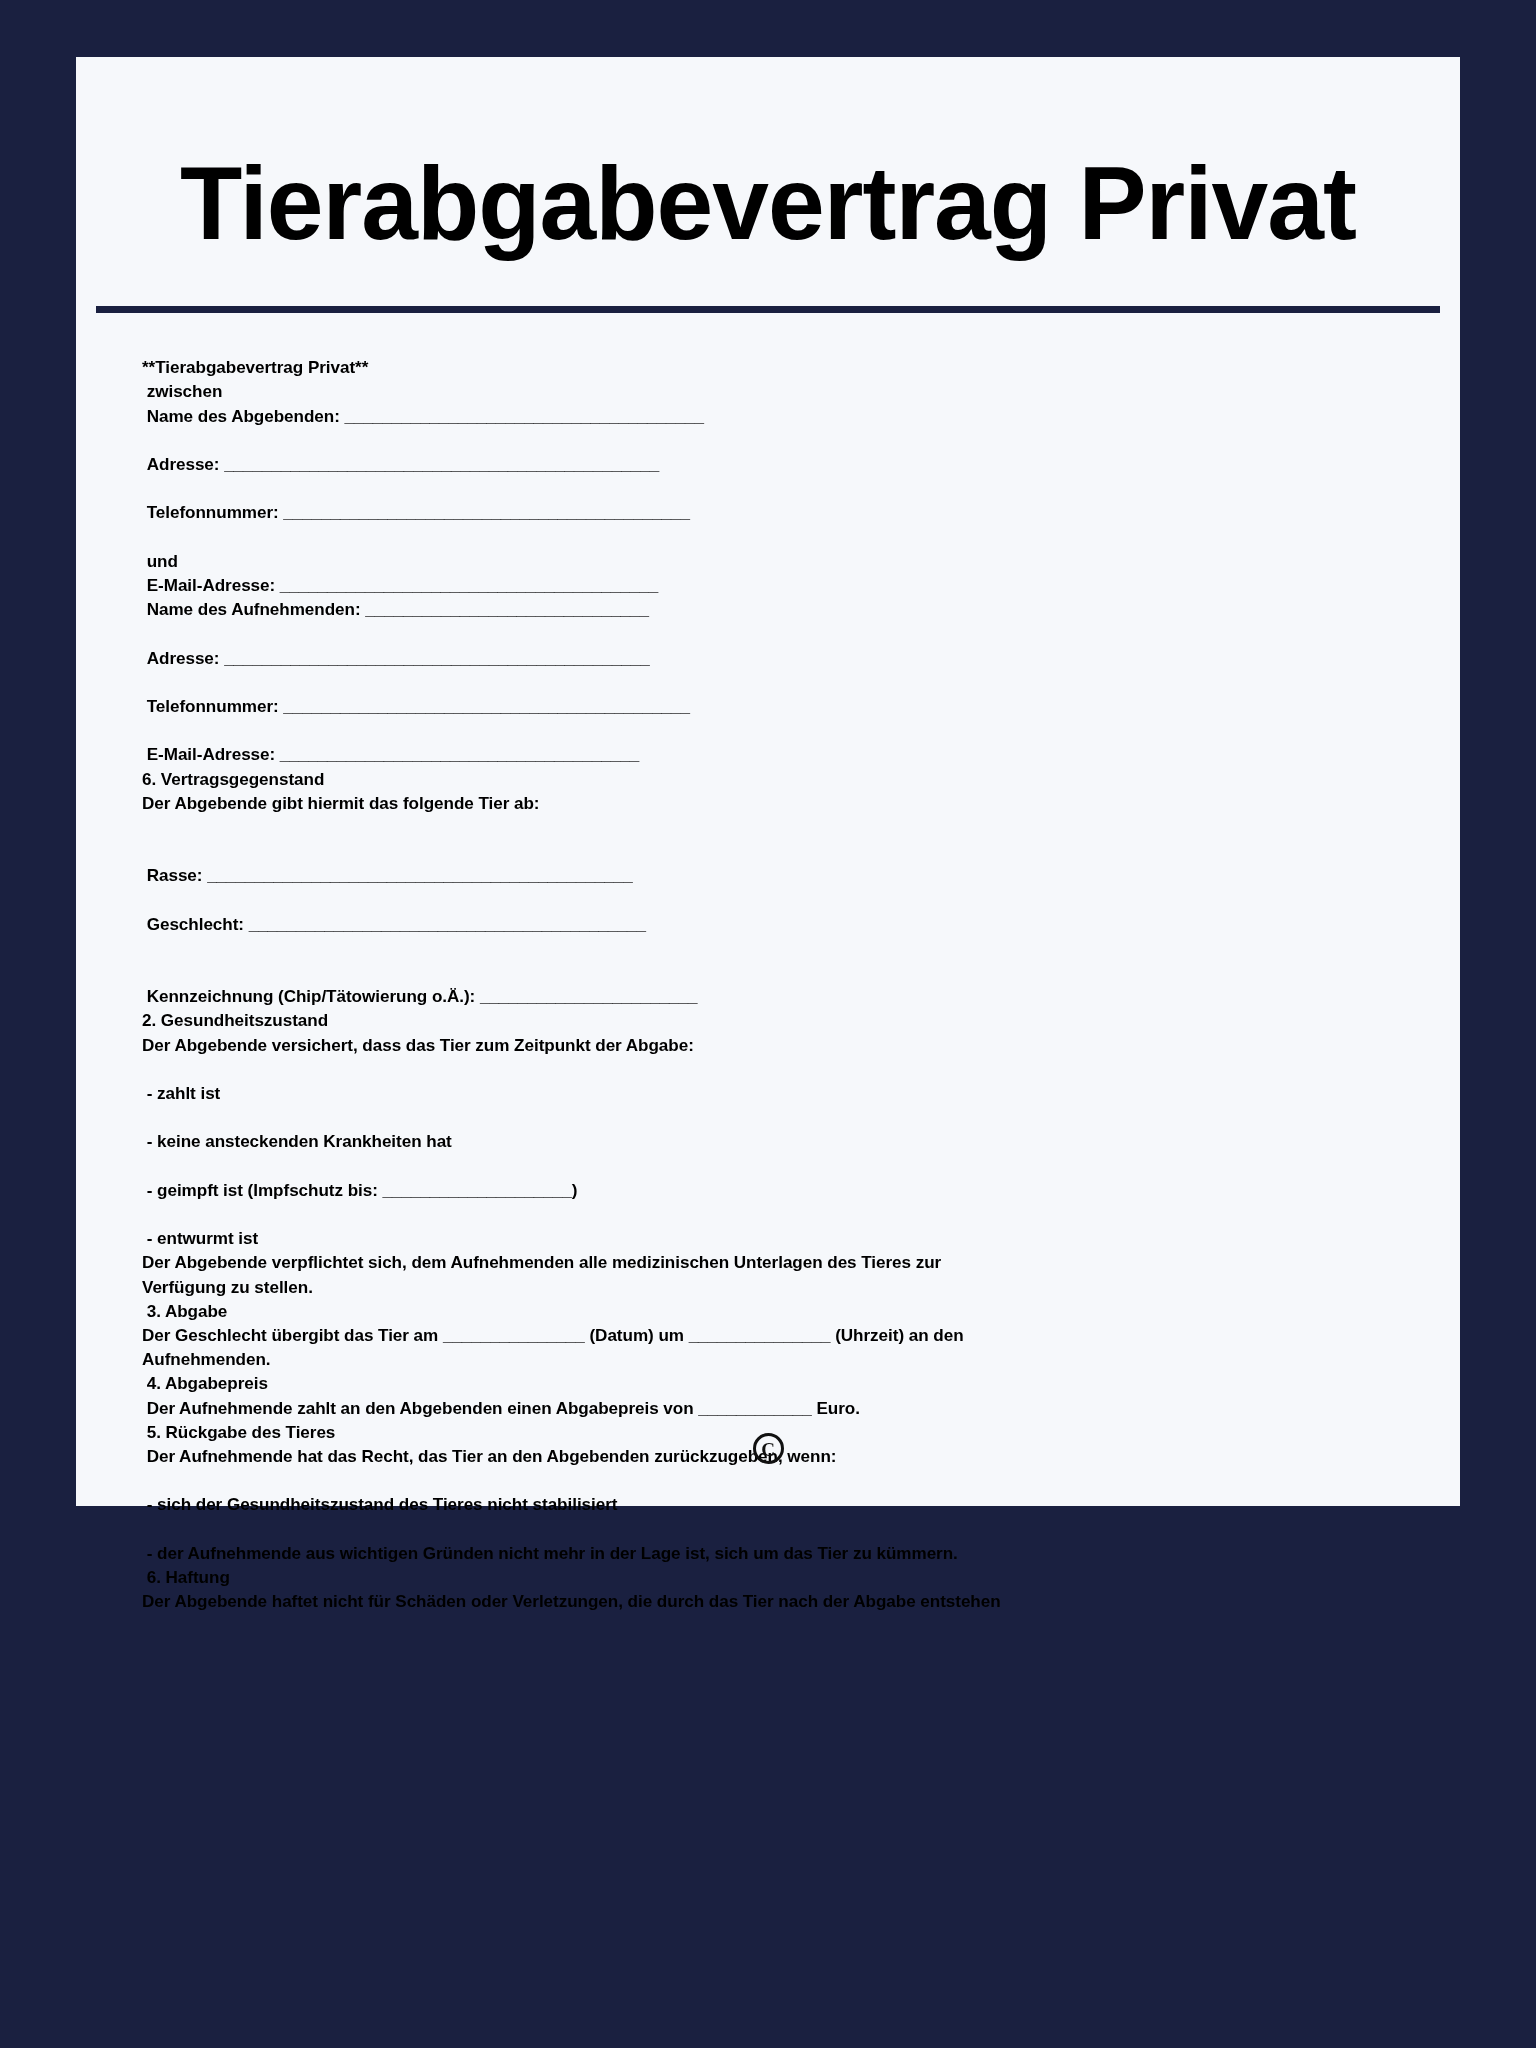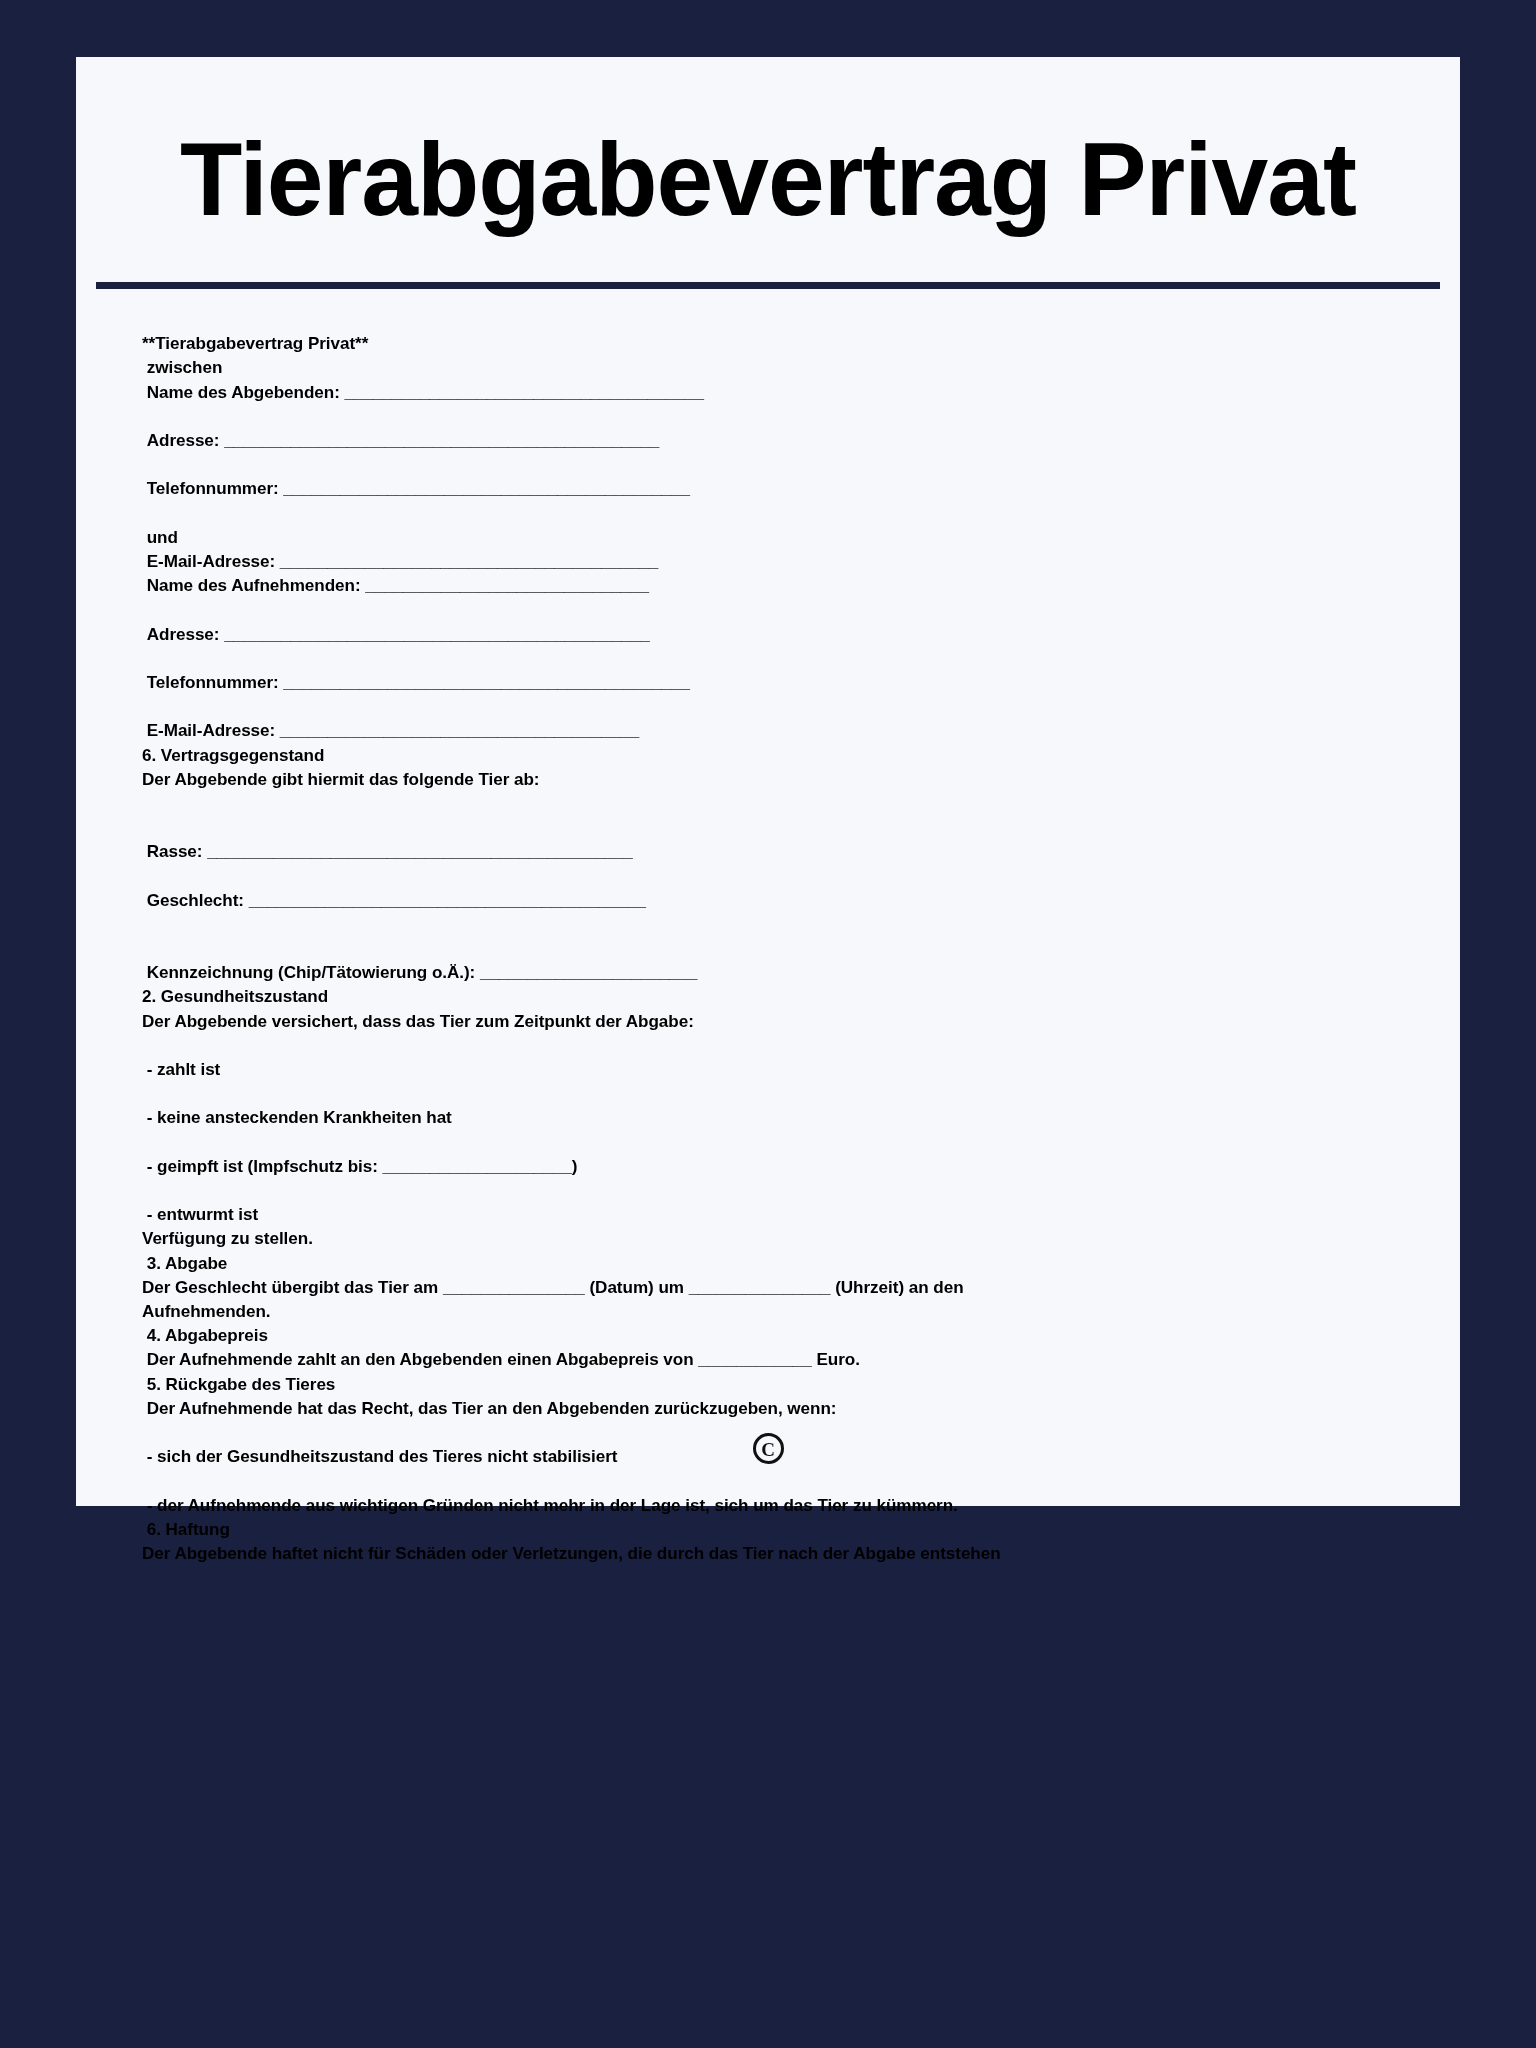--- a/index.html
+++ b/index.html
@@ -21,21 +21,21 @@
     left: 76px;
     top: 57px;
     width: 1384px;
     height: 1449px;
     background: #f6f8fb;
     box-sizing: border-box;
   }
 
   
   .title-zone {
-    padding-top: 68px;
+    padding-top: 92px;
     text-align: center;
   }
   .doc-title {
     margin: 0;
     font-family: "Liberation Sans Narrow", "Liberation Sans", "DejaVu Sans Condensed", sans-serif;
     font-weight: bold;
     font-size: 103px;
     line-height: 1.06;
     letter-spacing: -1.0px;
     color: #000000;
@@ -153,20 +153,21 @@
         <div class="ln">2. Gesundheitszustand</div>
         <div class="ln">Der Abgebende versichert, dass das Tier zum Zeitpunkt der Abgabe:</div>
         <div class="gap"></div>
         <div class="ln"> - zahlt ist</div>
         <div class="gap"></div>
         <div class="ln"> - keine ansteckenden Krankheiten hat</div>
         <div class="gap"></div>
         <div class="ln"> - geimpft ist (Impfschutz bis: ____________________)</div>
         <div class="gap"></div>
         <div class="ln"> - entwurmt ist</div>
+        <div class="ln">Der Abgebende verpflichtet sich, dem Aufnehmenden alle medizinischen Unterlagen des Tieres zur</div>
         <div class="ln">Verfügung zu stellen.</div>
         <div class="ln"> 3. Abgabe</div>
         <div class="ln">Der Geschlecht übergibt das Tier am _______________ (Datum) um _______________ (Uhrzeit) an den</div>
         <div class="ln">Aufnehmenden.</div>
         <div class="ln"> 4. Abgabepreis</div>
         <div class="ln"> Der Aufnehmende zahlt an den Abgebenden einen Abgabepreis von ____________ Euro.</div>
         <div class="ln"> 5. Rückgabe des Tieres</div>
         <div class="ln"> Der Aufnehmende hat das Recht, das Tier an den Abgebenden zurückzugeben, wenn:</div>
         <div class="gap"></div>
         <div class="ln"> - sich der Gesundheitszustand des Tieres nicht stabilisiert</div>

